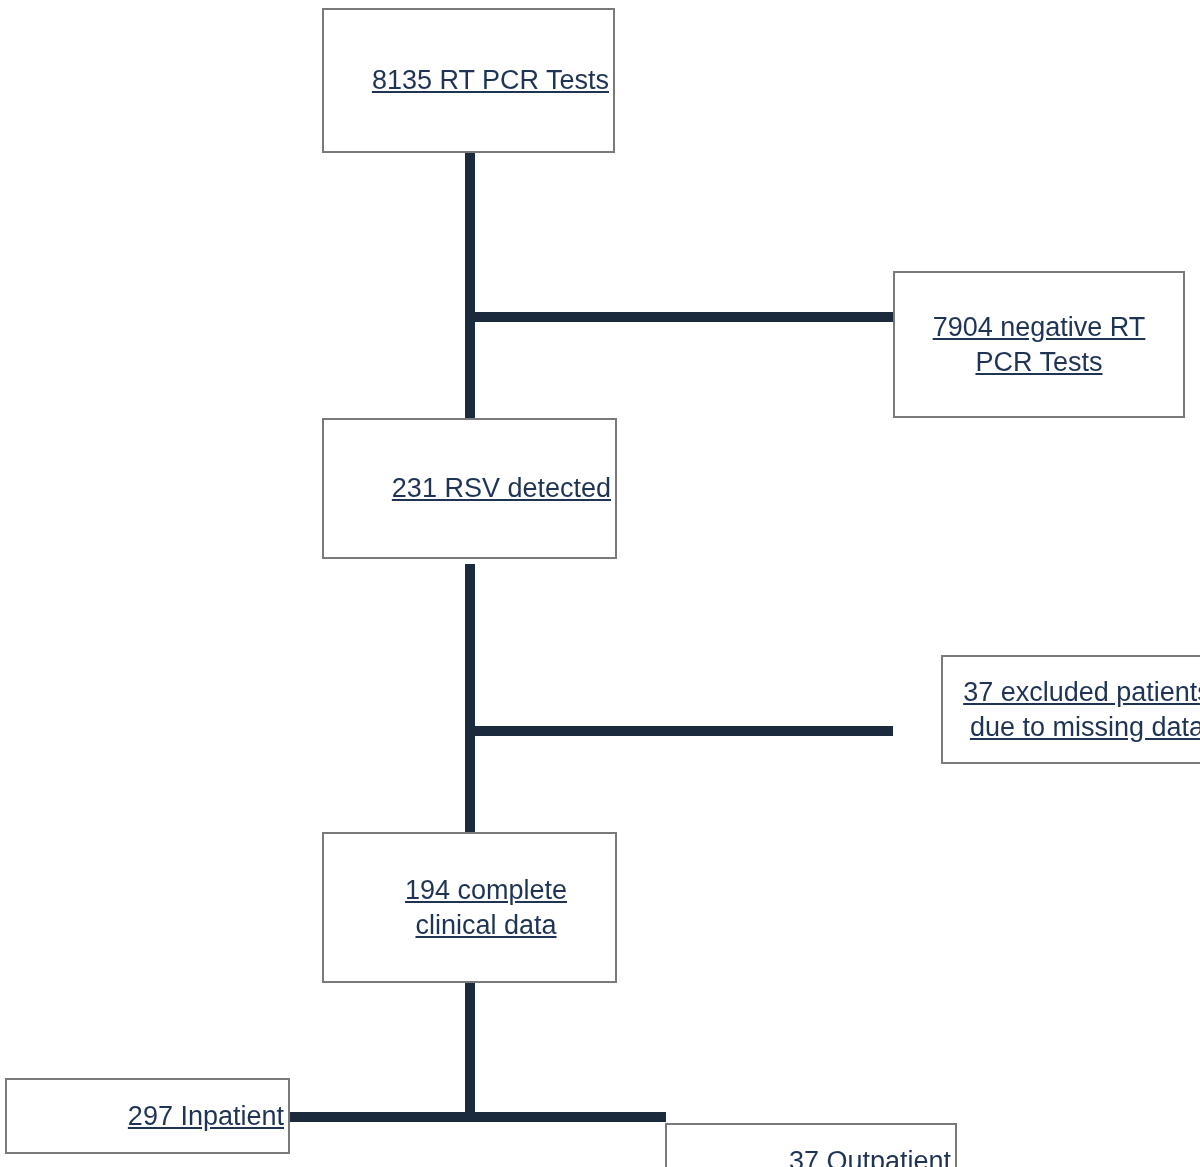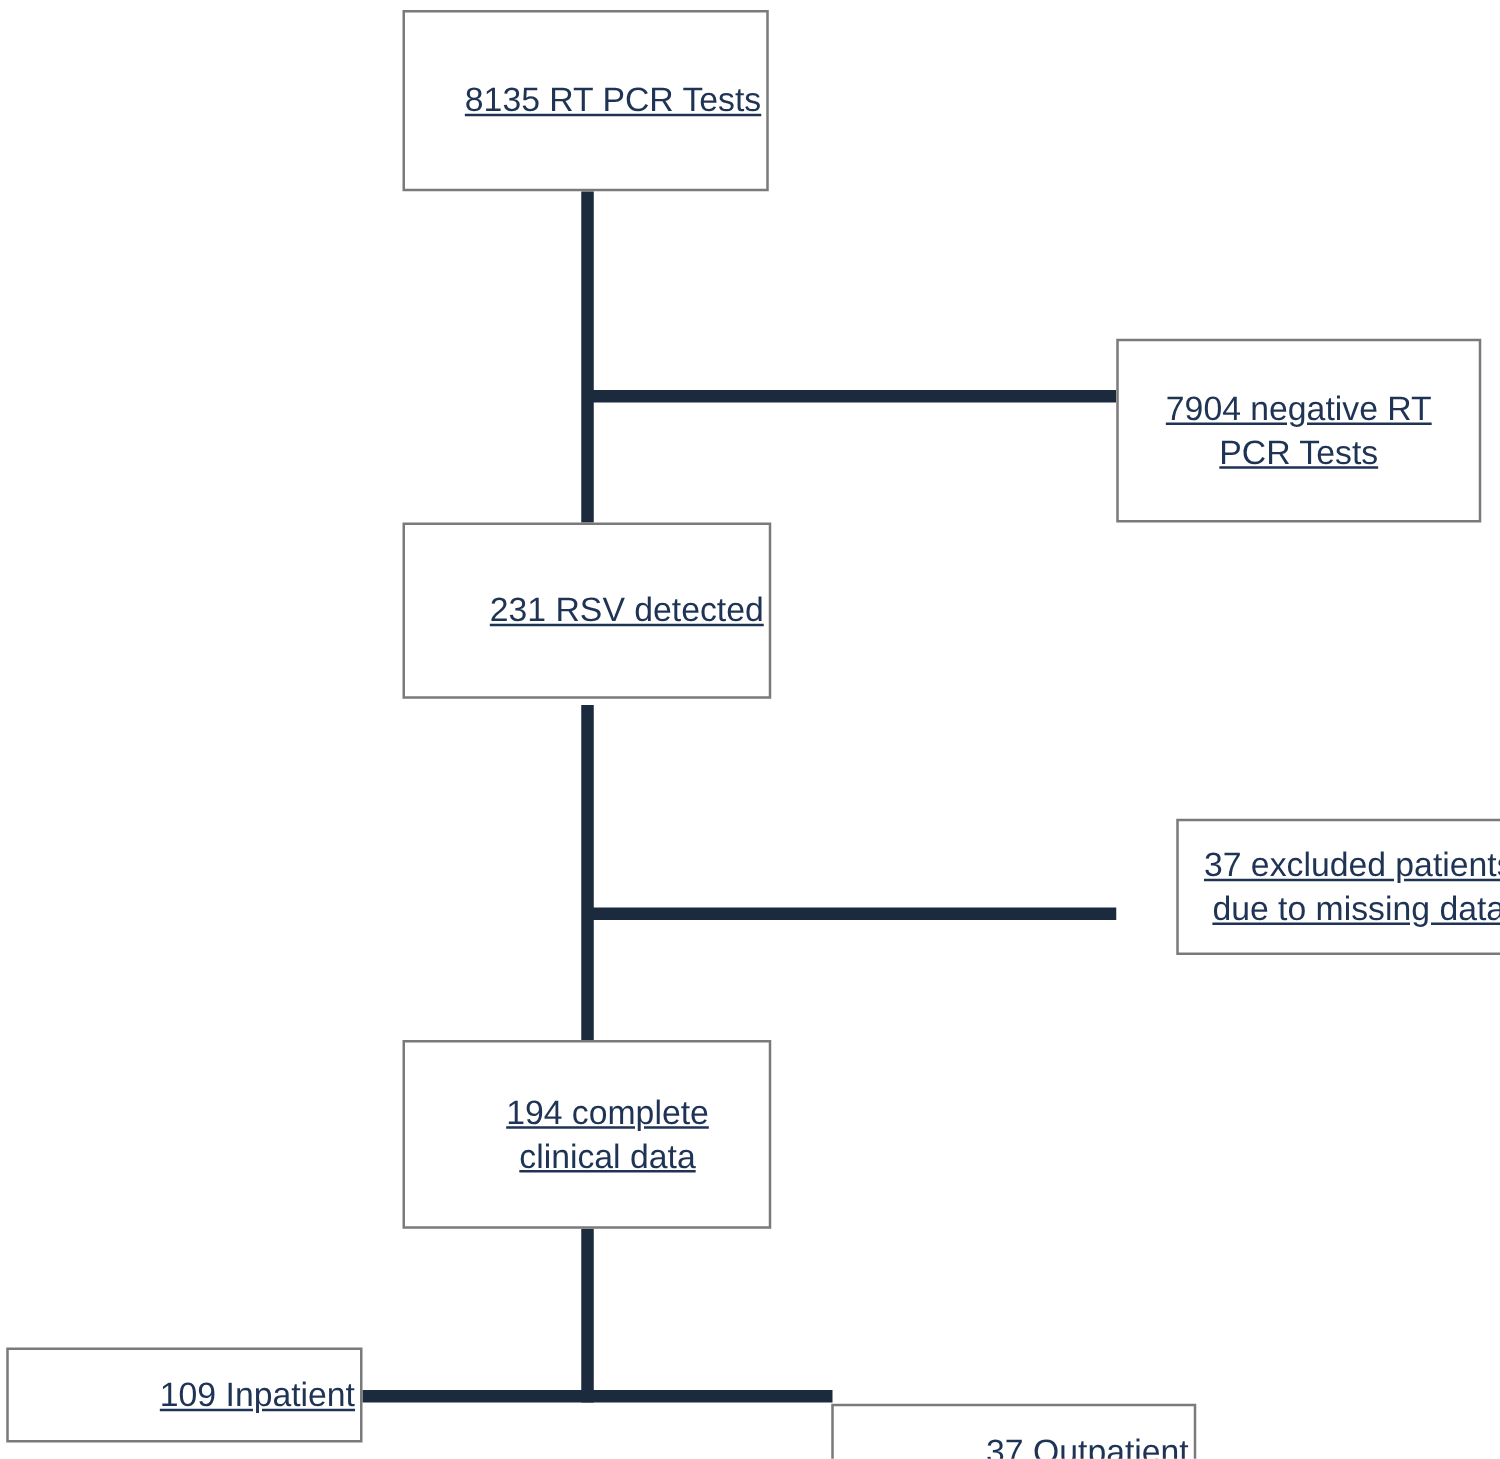--- a/index.html
+++ b/index.html
@@ -68,20 +68,20 @@
 
   <div class="box pad-side" style="left:893px; top:655px; width:292px; height:109px;margin-left:48px;">
     <span class="label">37 excluded patients due to missing data</span>
   </div>
 
   <div class="box pad-center" style="left:322px; top:832px; width:295px; height:151px;">
     <span class="label" style="max-width:250px;">194 complete clinical data</span>
   </div>
 
   <div class="box pad-center" style="left:5px; top:1078px; width:285px; height:76px;">
-    <span class="label">109 Inpatient</span>
+    <span class="label">297 Inpatient</span>
   </div>
 
   <div class="box pad-center" style="left:665px; top:1080px; width:292px; height:76px;margin-top:43px;">
     <span class="label">37 Outpatient</span>
   </div>
 
 </div>
 
 </body></html>

